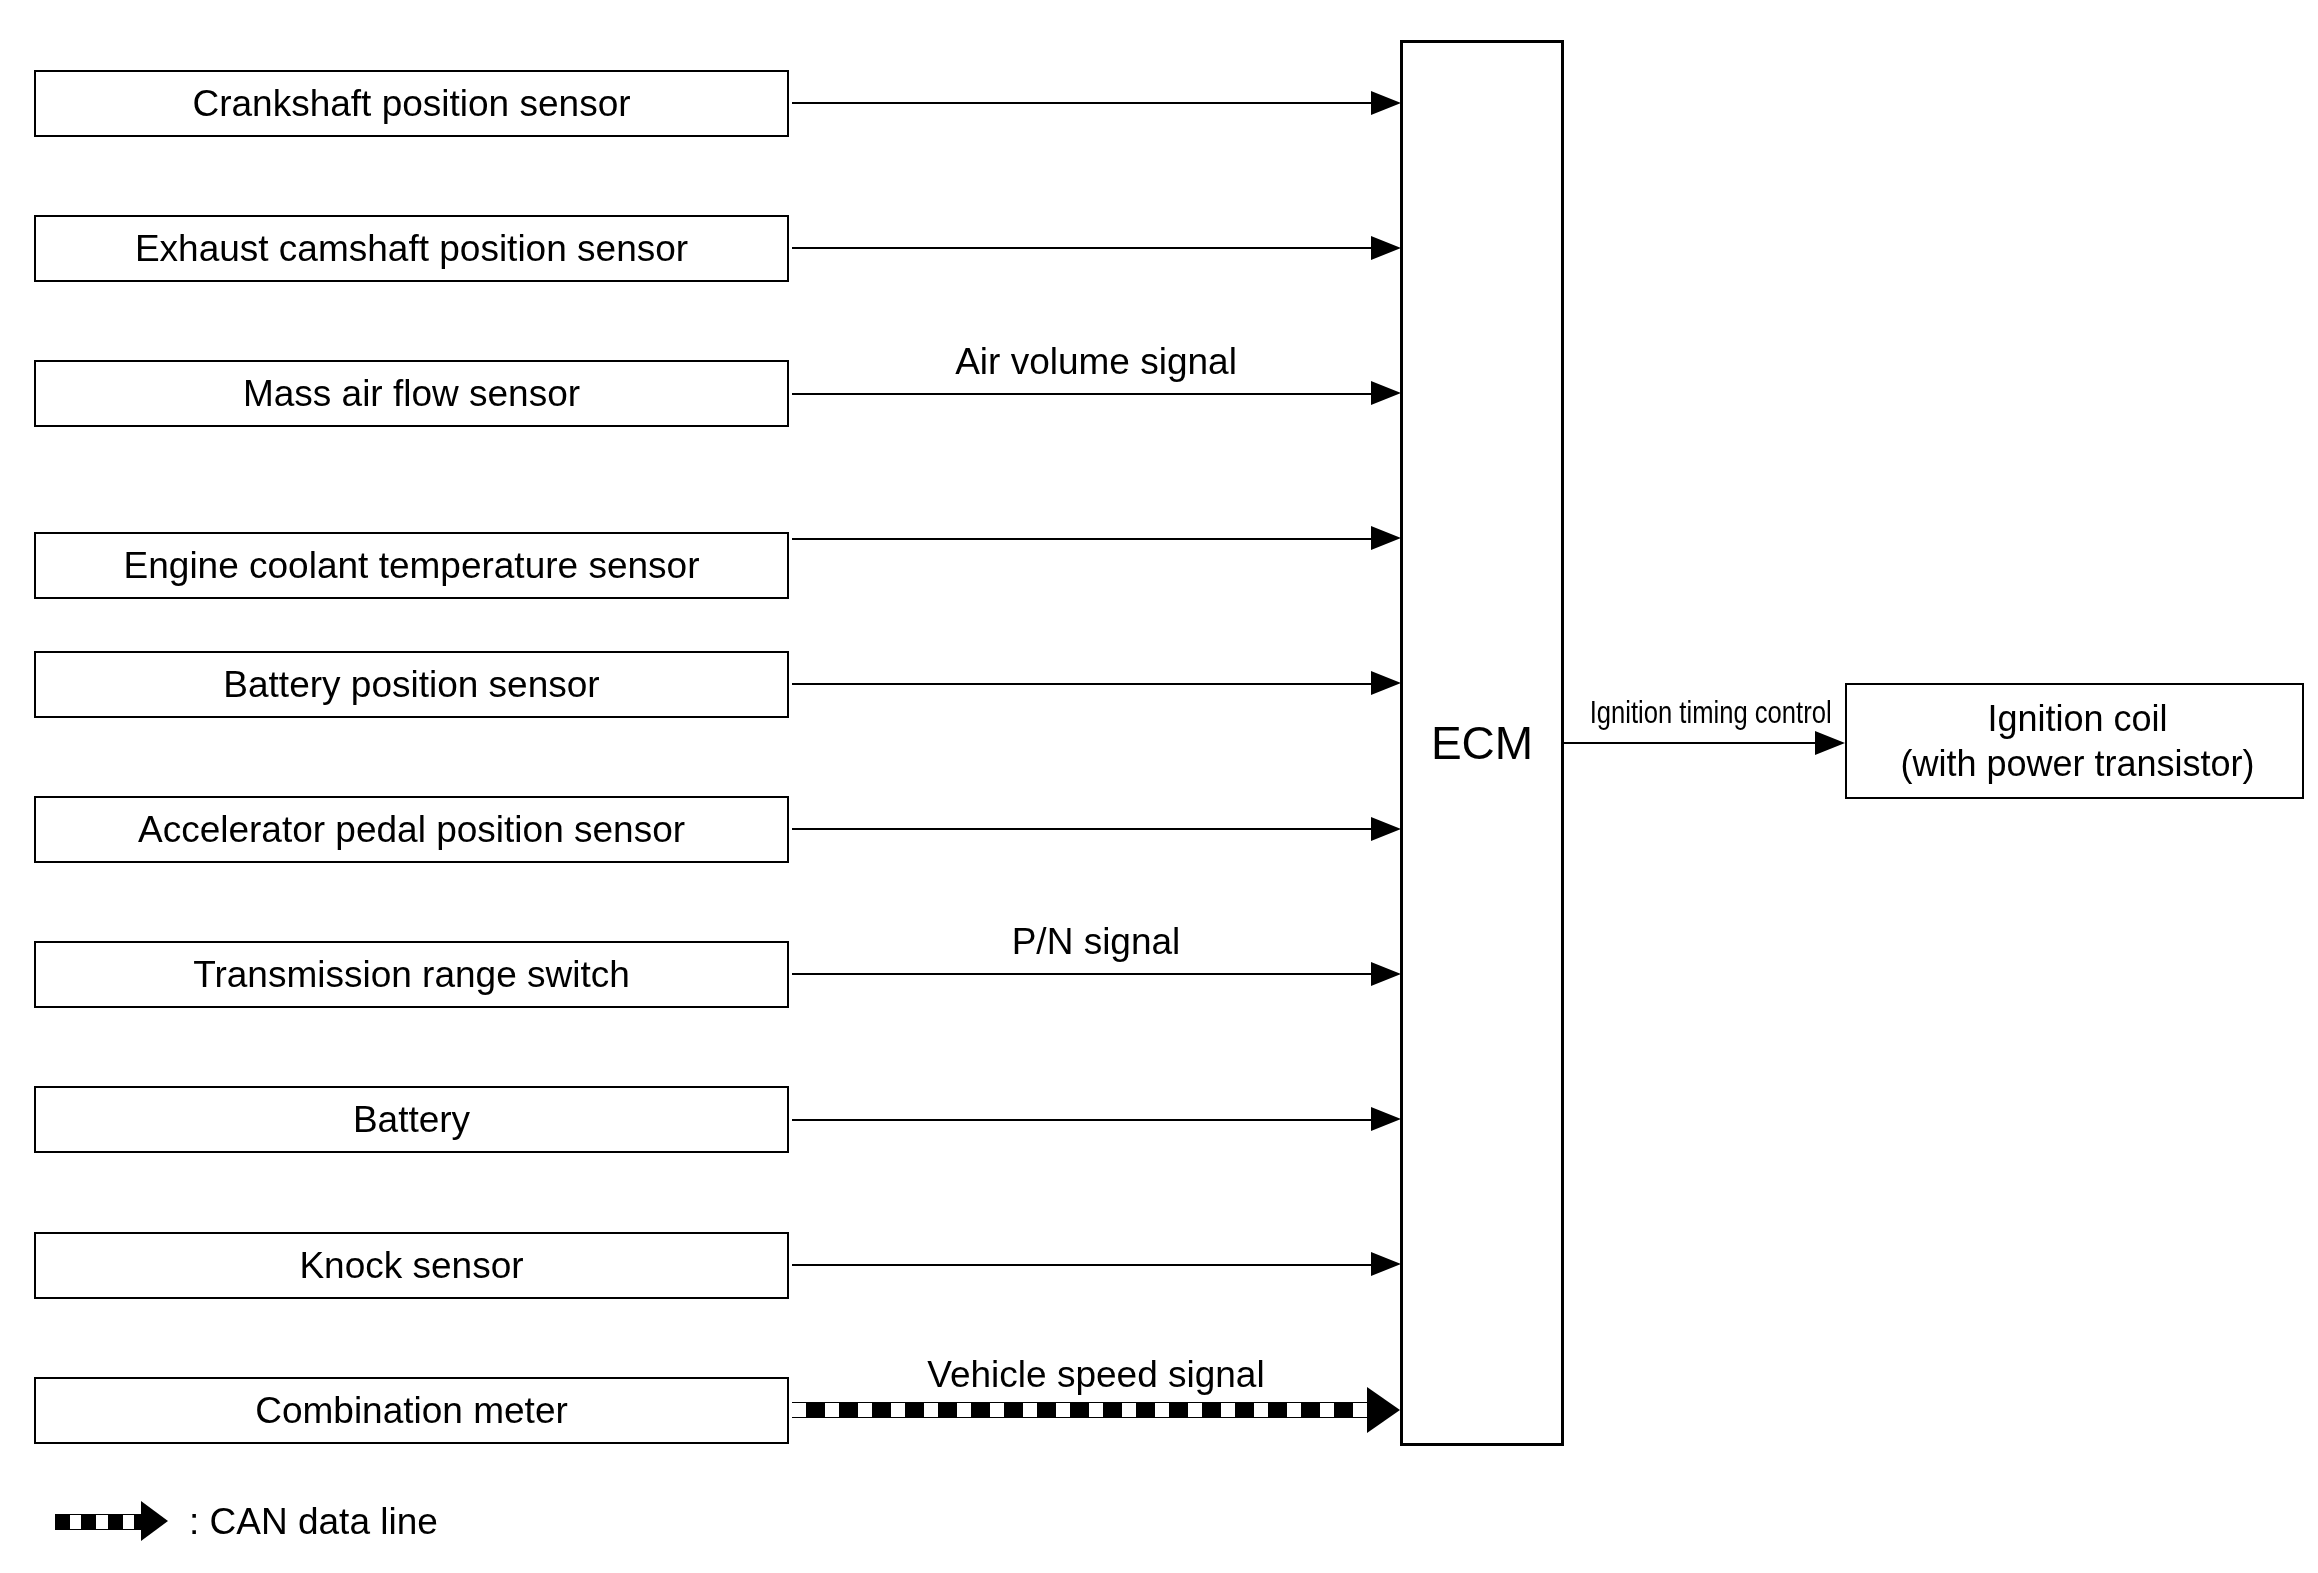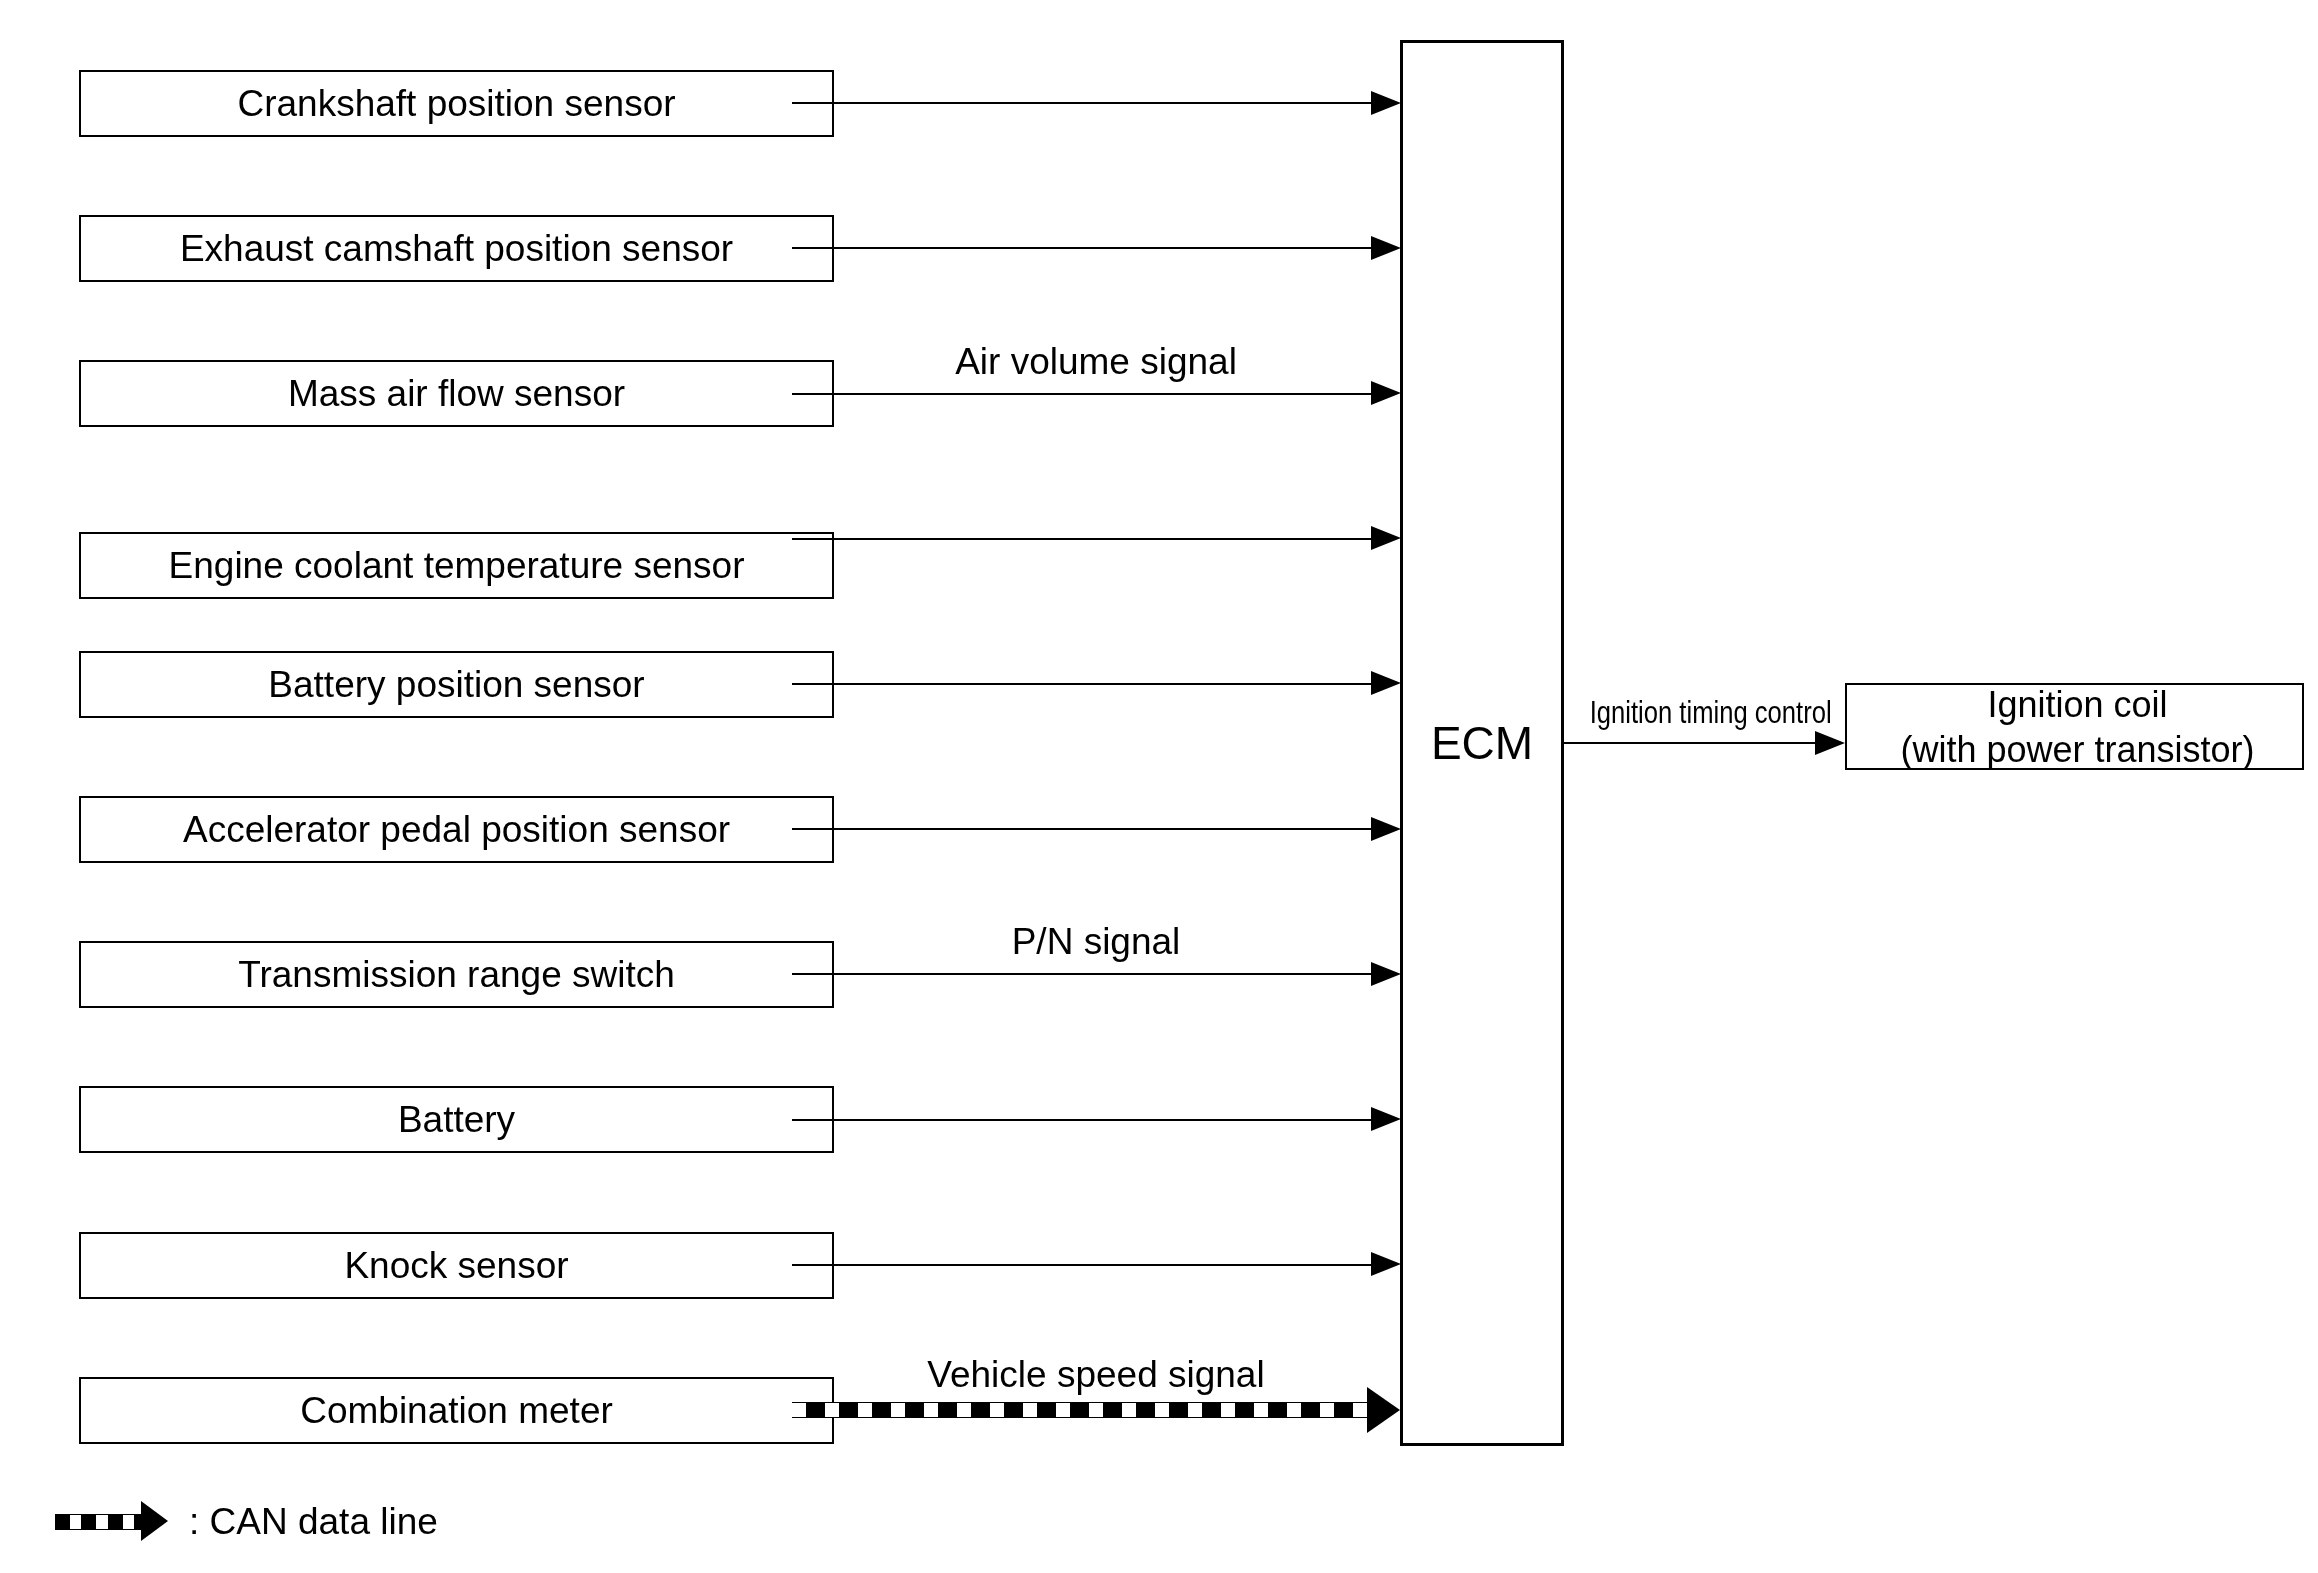--- a/index.html
+++ b/index.html
@@ -19,21 +19,20 @@
     width:755px;
     height:67px;
     border:2.9px solid #000;
     box-sizing:border-box;
     background:#fff;
     display:flex;
     align-items:center;
     justify-content:center;
     font-size:37px;
     white-space:nowrap;
-    margin-left:45px;
   }
   
   .arrow-line{
     position:absolute;
     left:792px;
     width:579px;
     height:2.3px;
     background:#000;
   }
   .arrow-head{
@@ -115,21 +114,21 @@
     line-height:40px;
     white-space:nowrap;
     transform:scaleX(0.8);
     transform-origin:center;
   }
   .target-box{
     position:absolute;
     left:1845px;
     top:683px;
     width:459px;
-    height:87px;
+    height:116px;
     border:2.9px solid #000;
     box-sizing:border-box;
     background:#fff;
     display:flex;
     flex-direction:column;
     align-items:center;
     justify-content:center;
     font-size:36px;
     line-height:45px;
     text-align:center;

